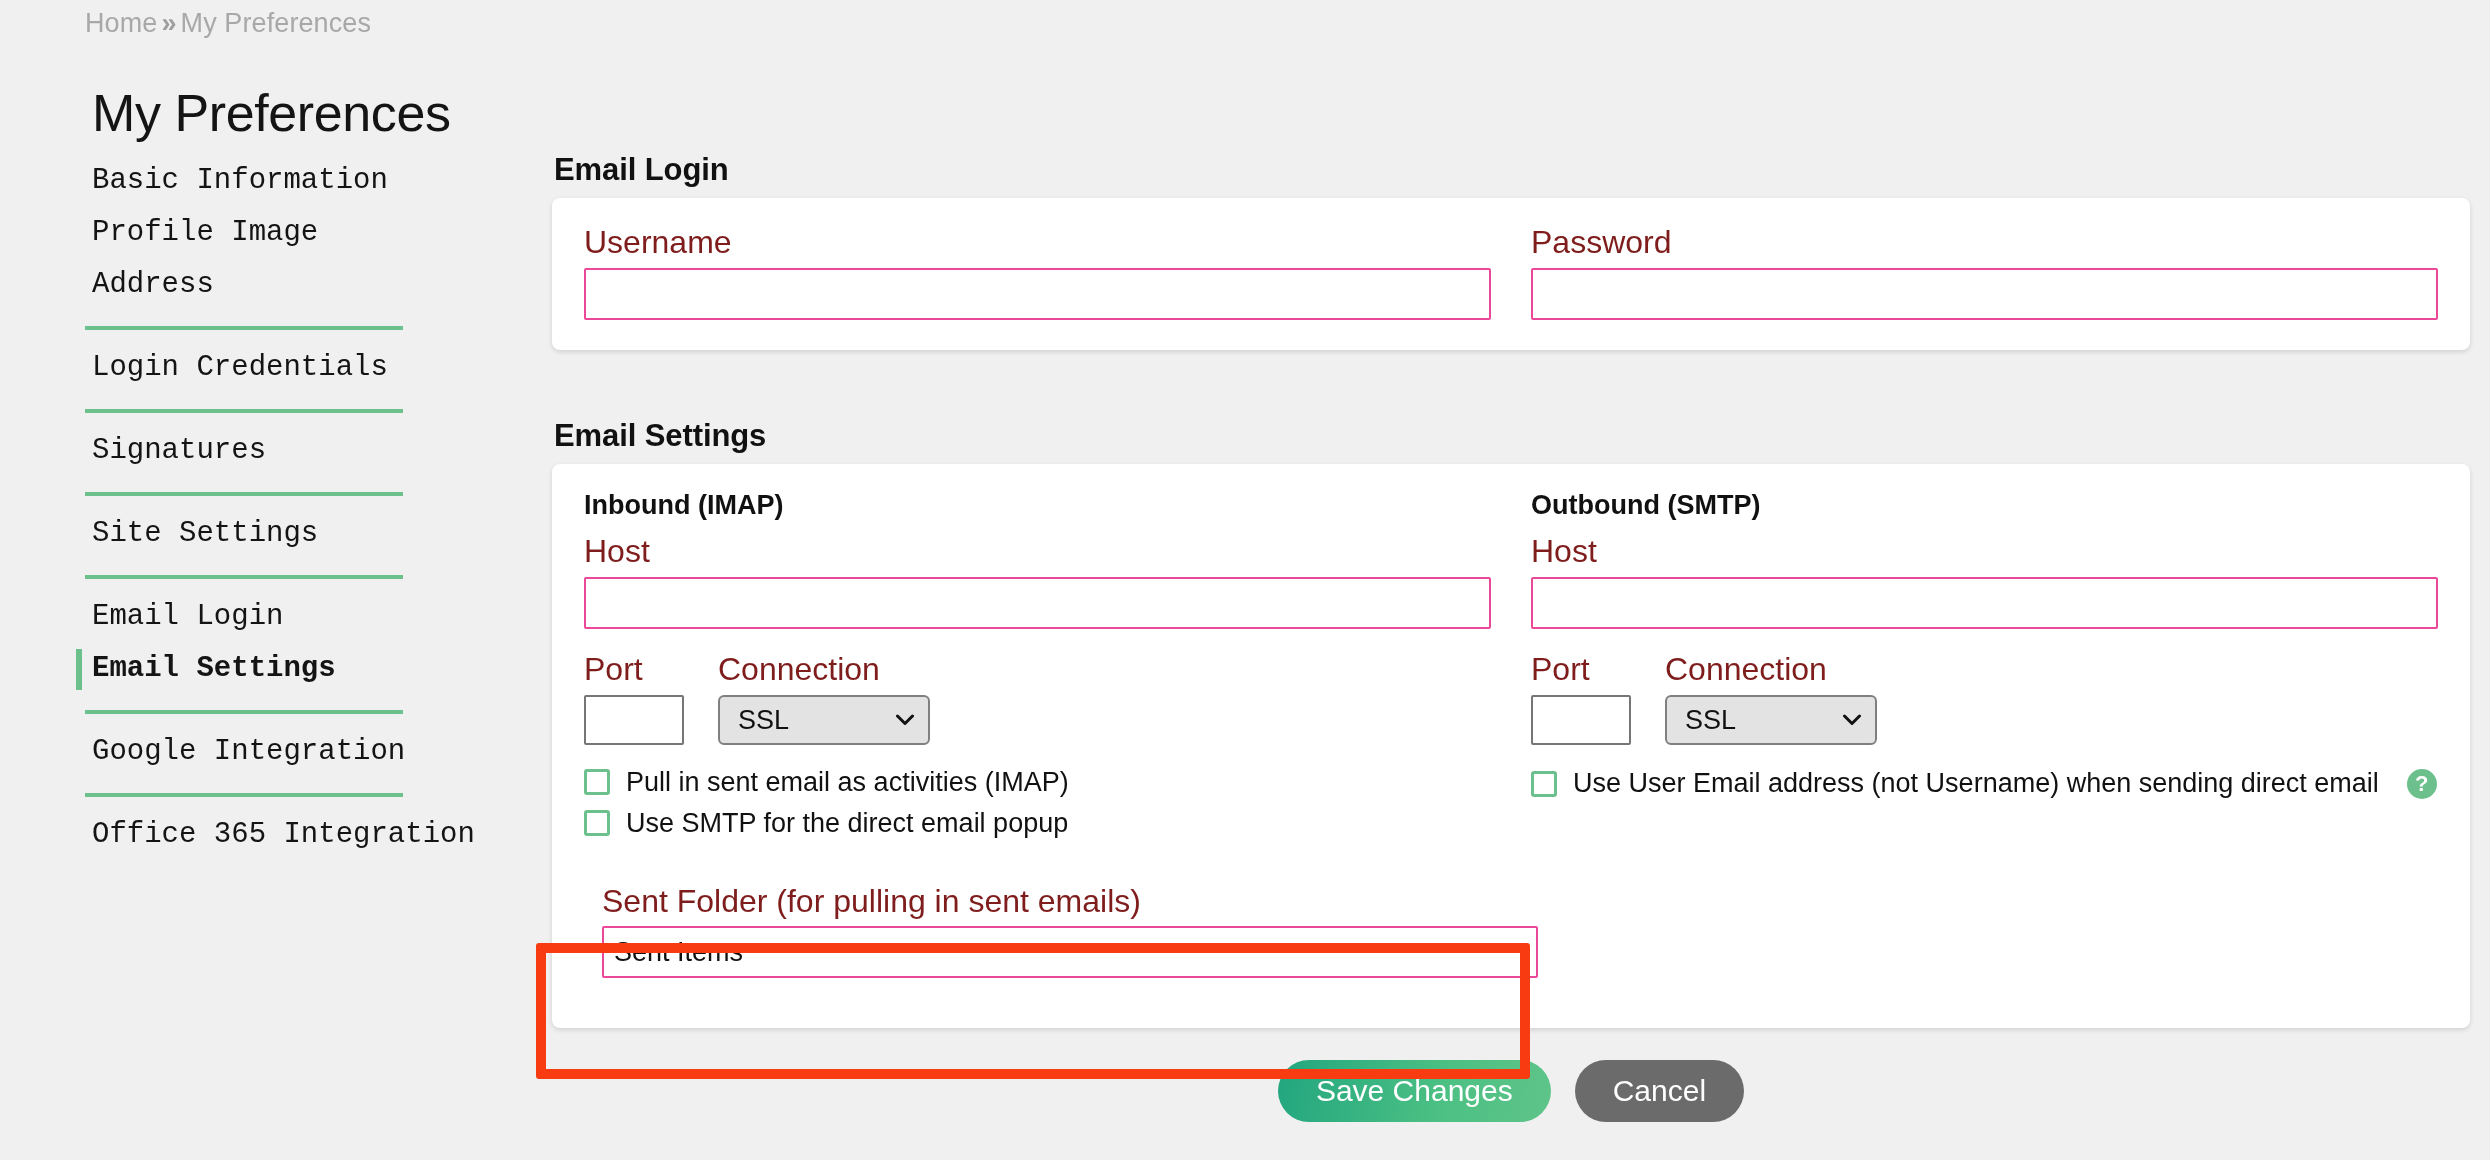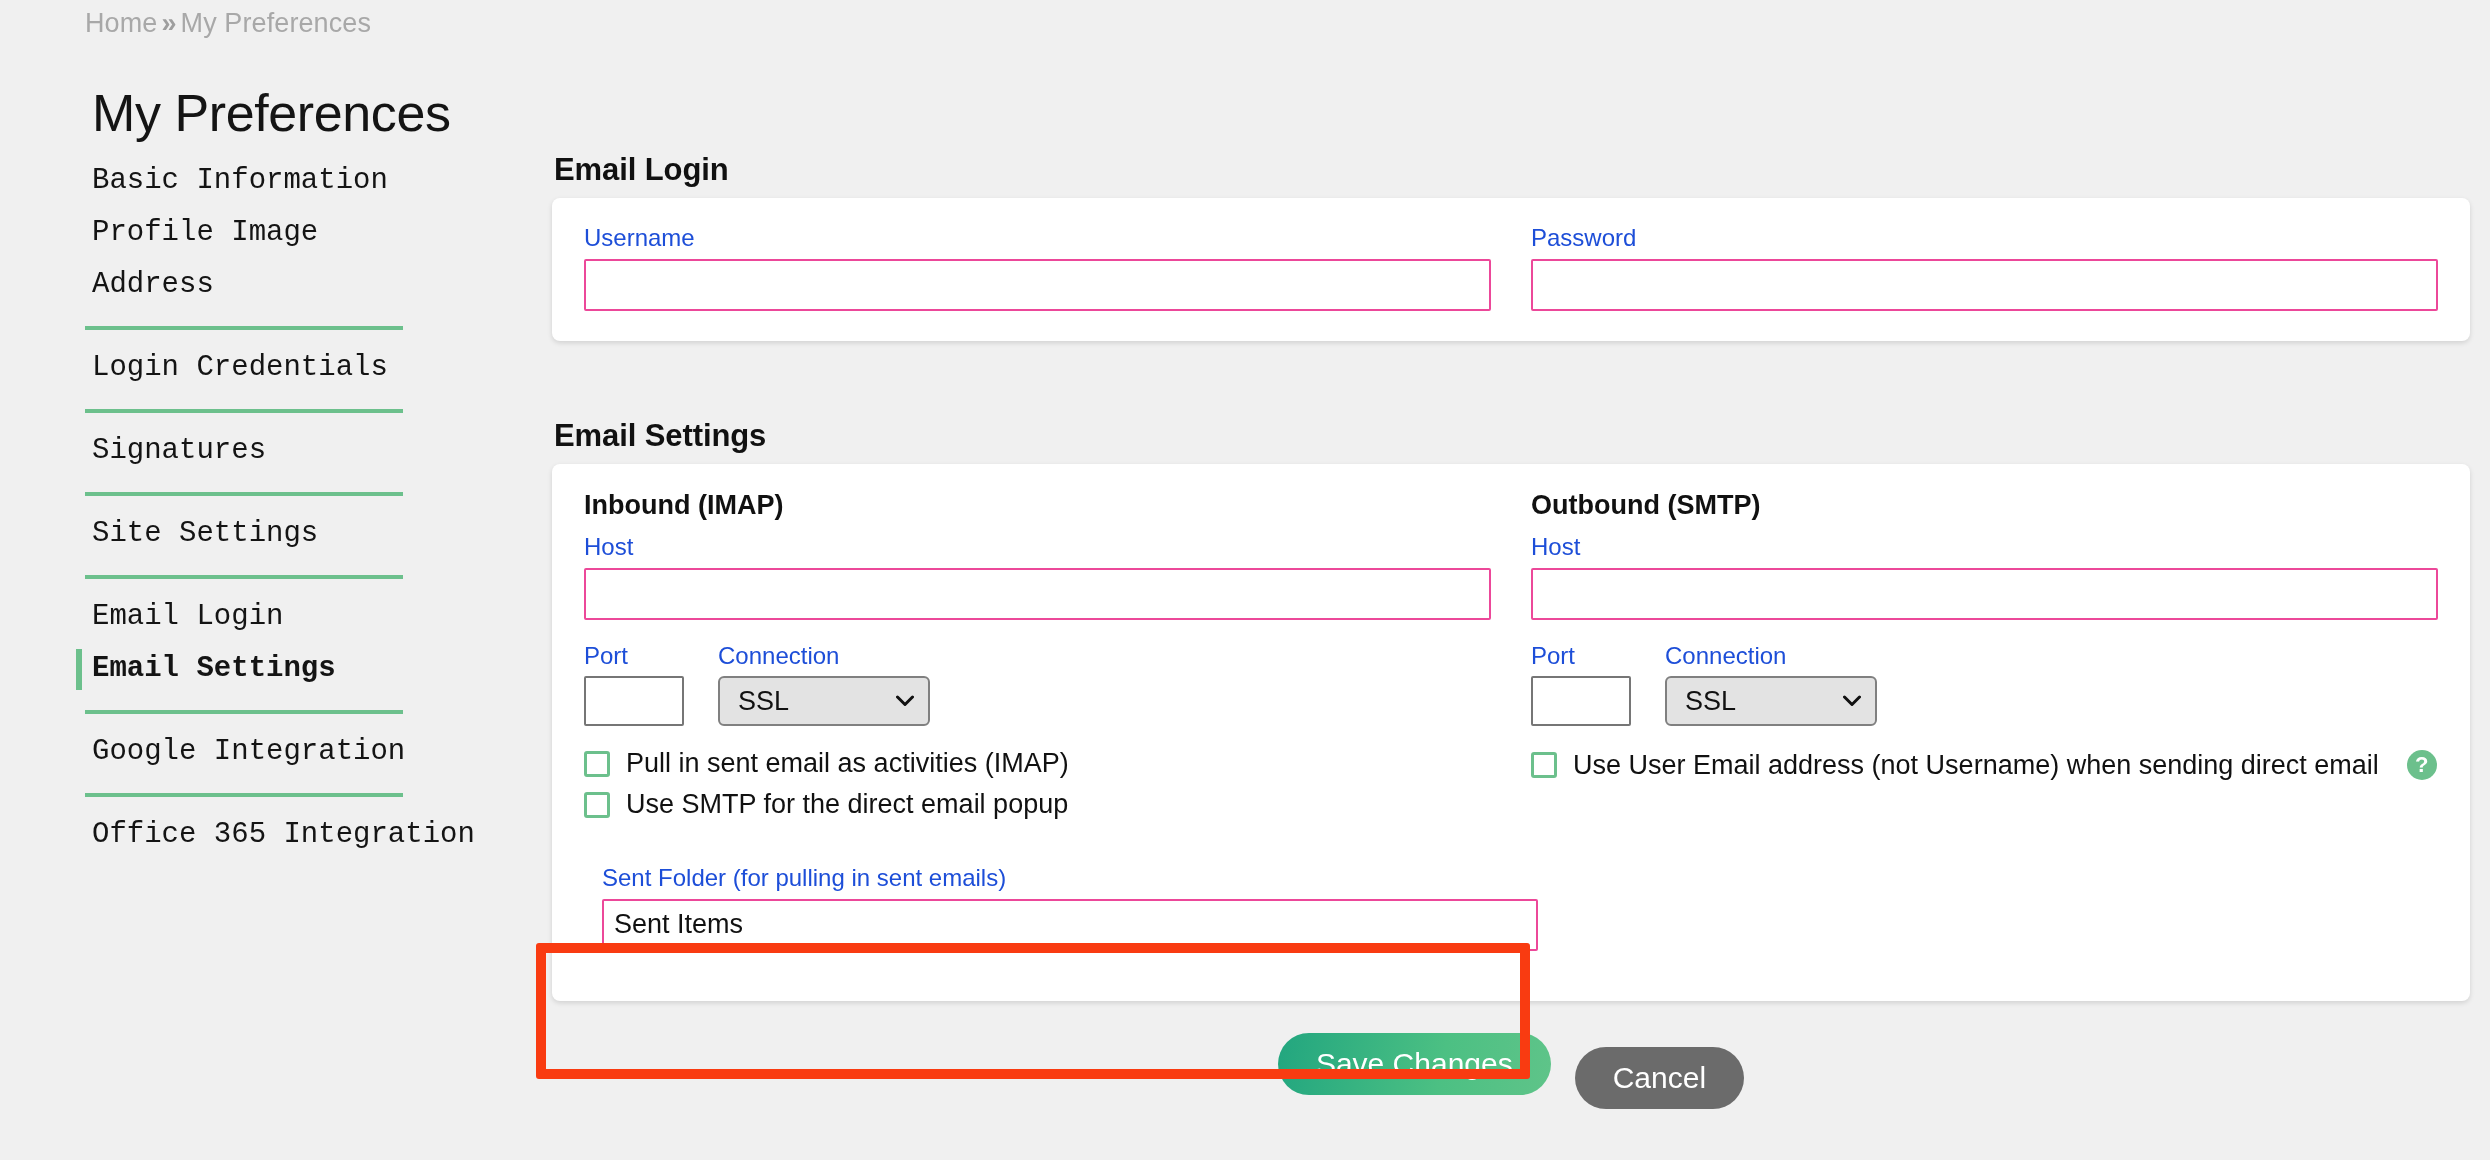--- a/index.html
+++ b/index.html
@@ -94,22 +94,22 @@
   }
   .card {
     background: #ffffff;
     border-radius: 8px;
     box-shadow: 0 2px 5px rgba(0,0,0,.13);
     padding: 26px 32px 30px 32px;
     position: relative;
   }
 
   .field-label {
-    font-size: 24px;
-    color: #1d4ed8;
+    font-size: 32px;
+    color: #7f1d1d;
     margin-bottom: 7px;
     line-height: 1.15;
     white-space: nowrap;
   }
   .sub-heading {
     font-size: 27px;
     font-weight: 700;
     color: #111;
     margin-bottom: 12px;
     white-space: nowrap;
@@ -255,21 +255,20 @@
     white-space: nowrap;
     text-align: right;
   }
   .btn-save {
     background: linear-gradient(100deg, #22a67f 0%, #4cc083 60%, #5fc489 100%);
     min-width: 262px;
   }
   .btn-cancel {
     background: #6b6b6b;
     min-width: 158px;
-    margin-top: 14px;
   }
 </style>
 </head>
 <body>
 
 <div class="breadcrumb">
   <span>Home</span><span class="crumb-sep">»</span><span>My Preferences</span>
 </div>
 
 <h1 class="page-title">My Preferences</h1>

